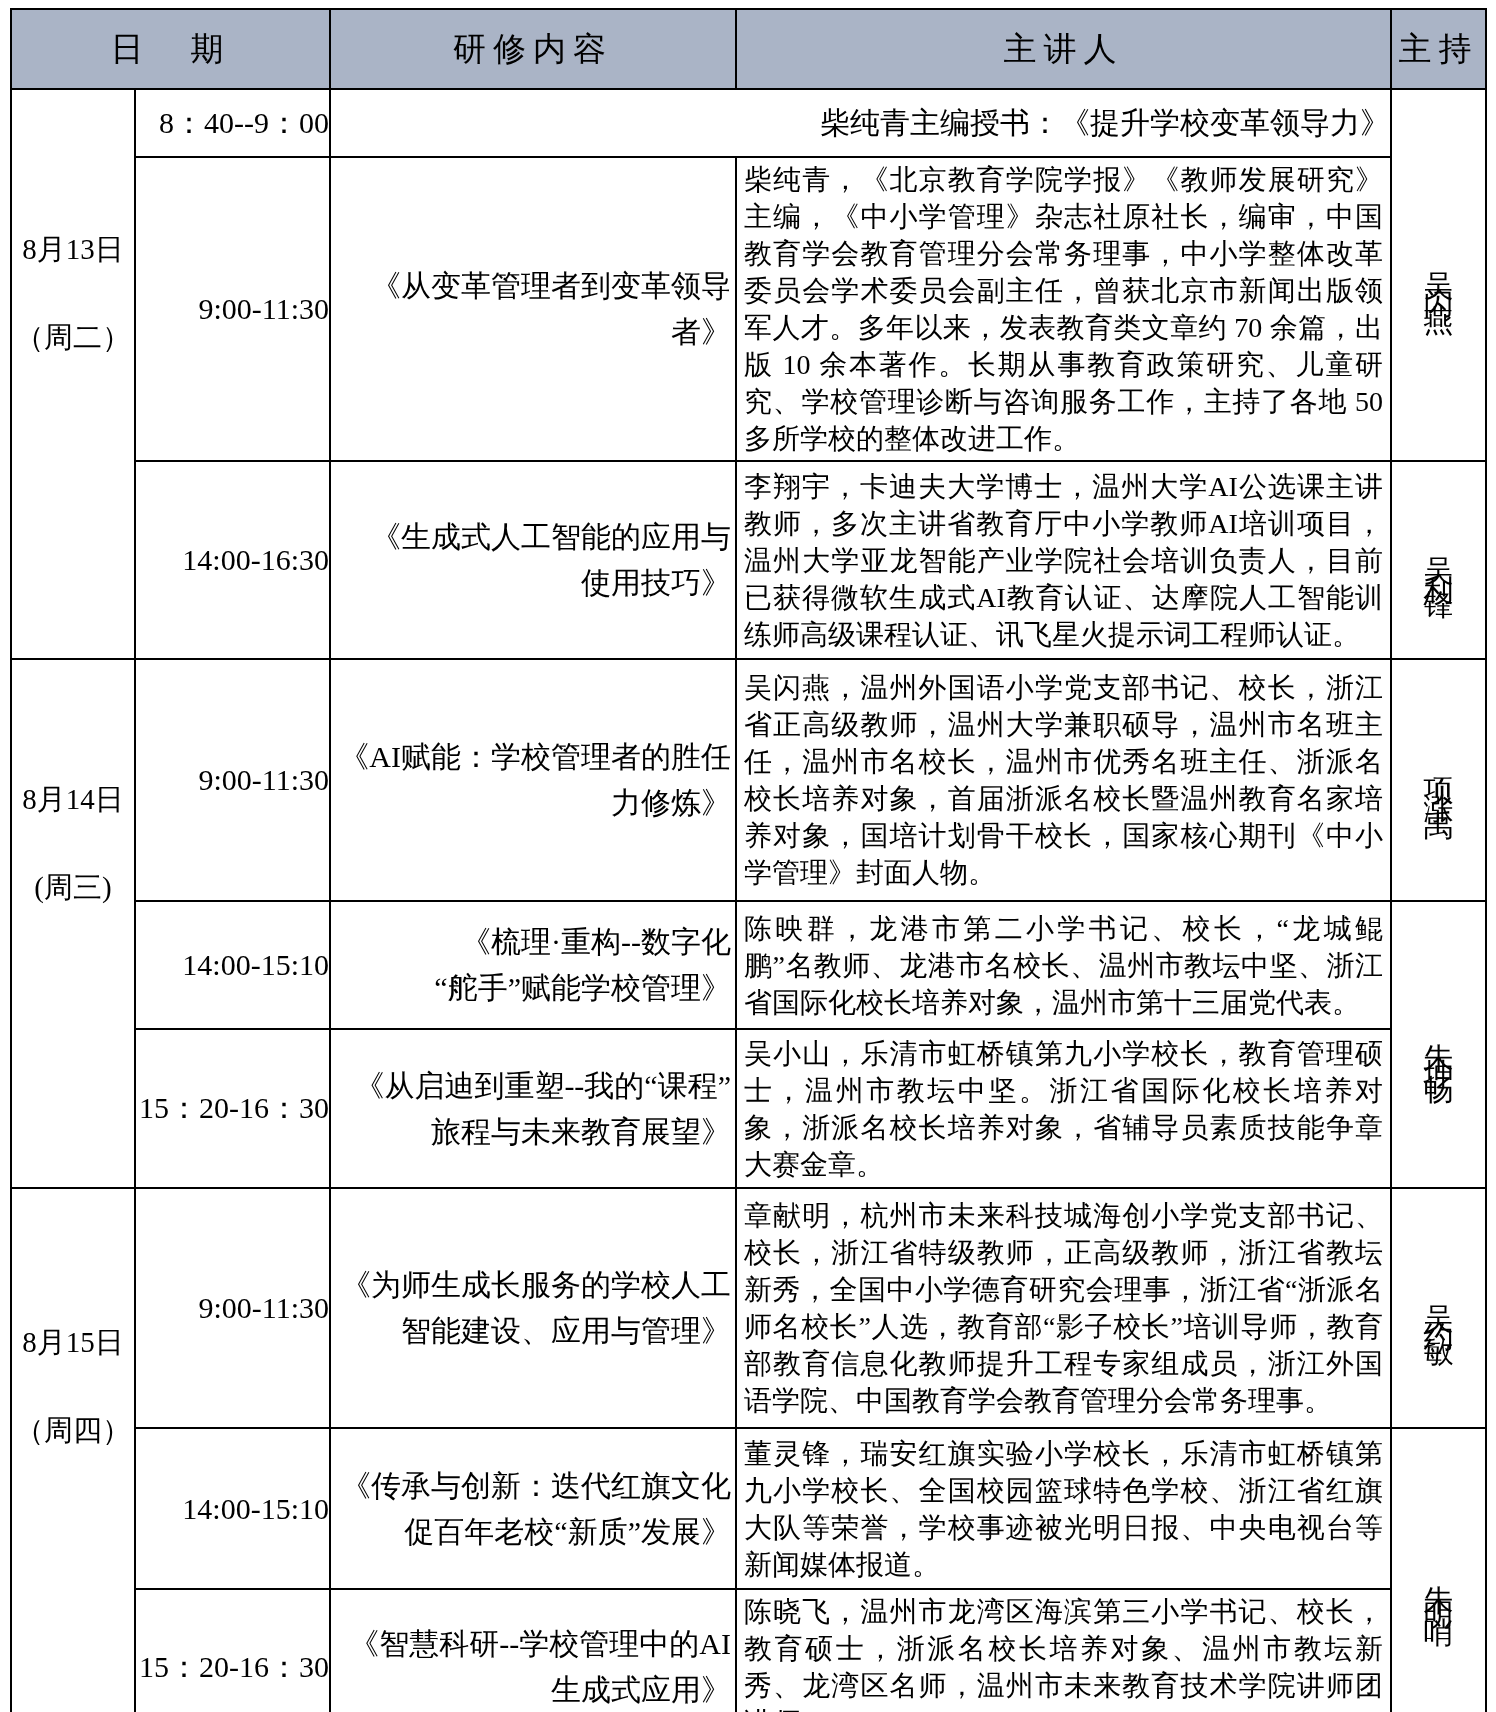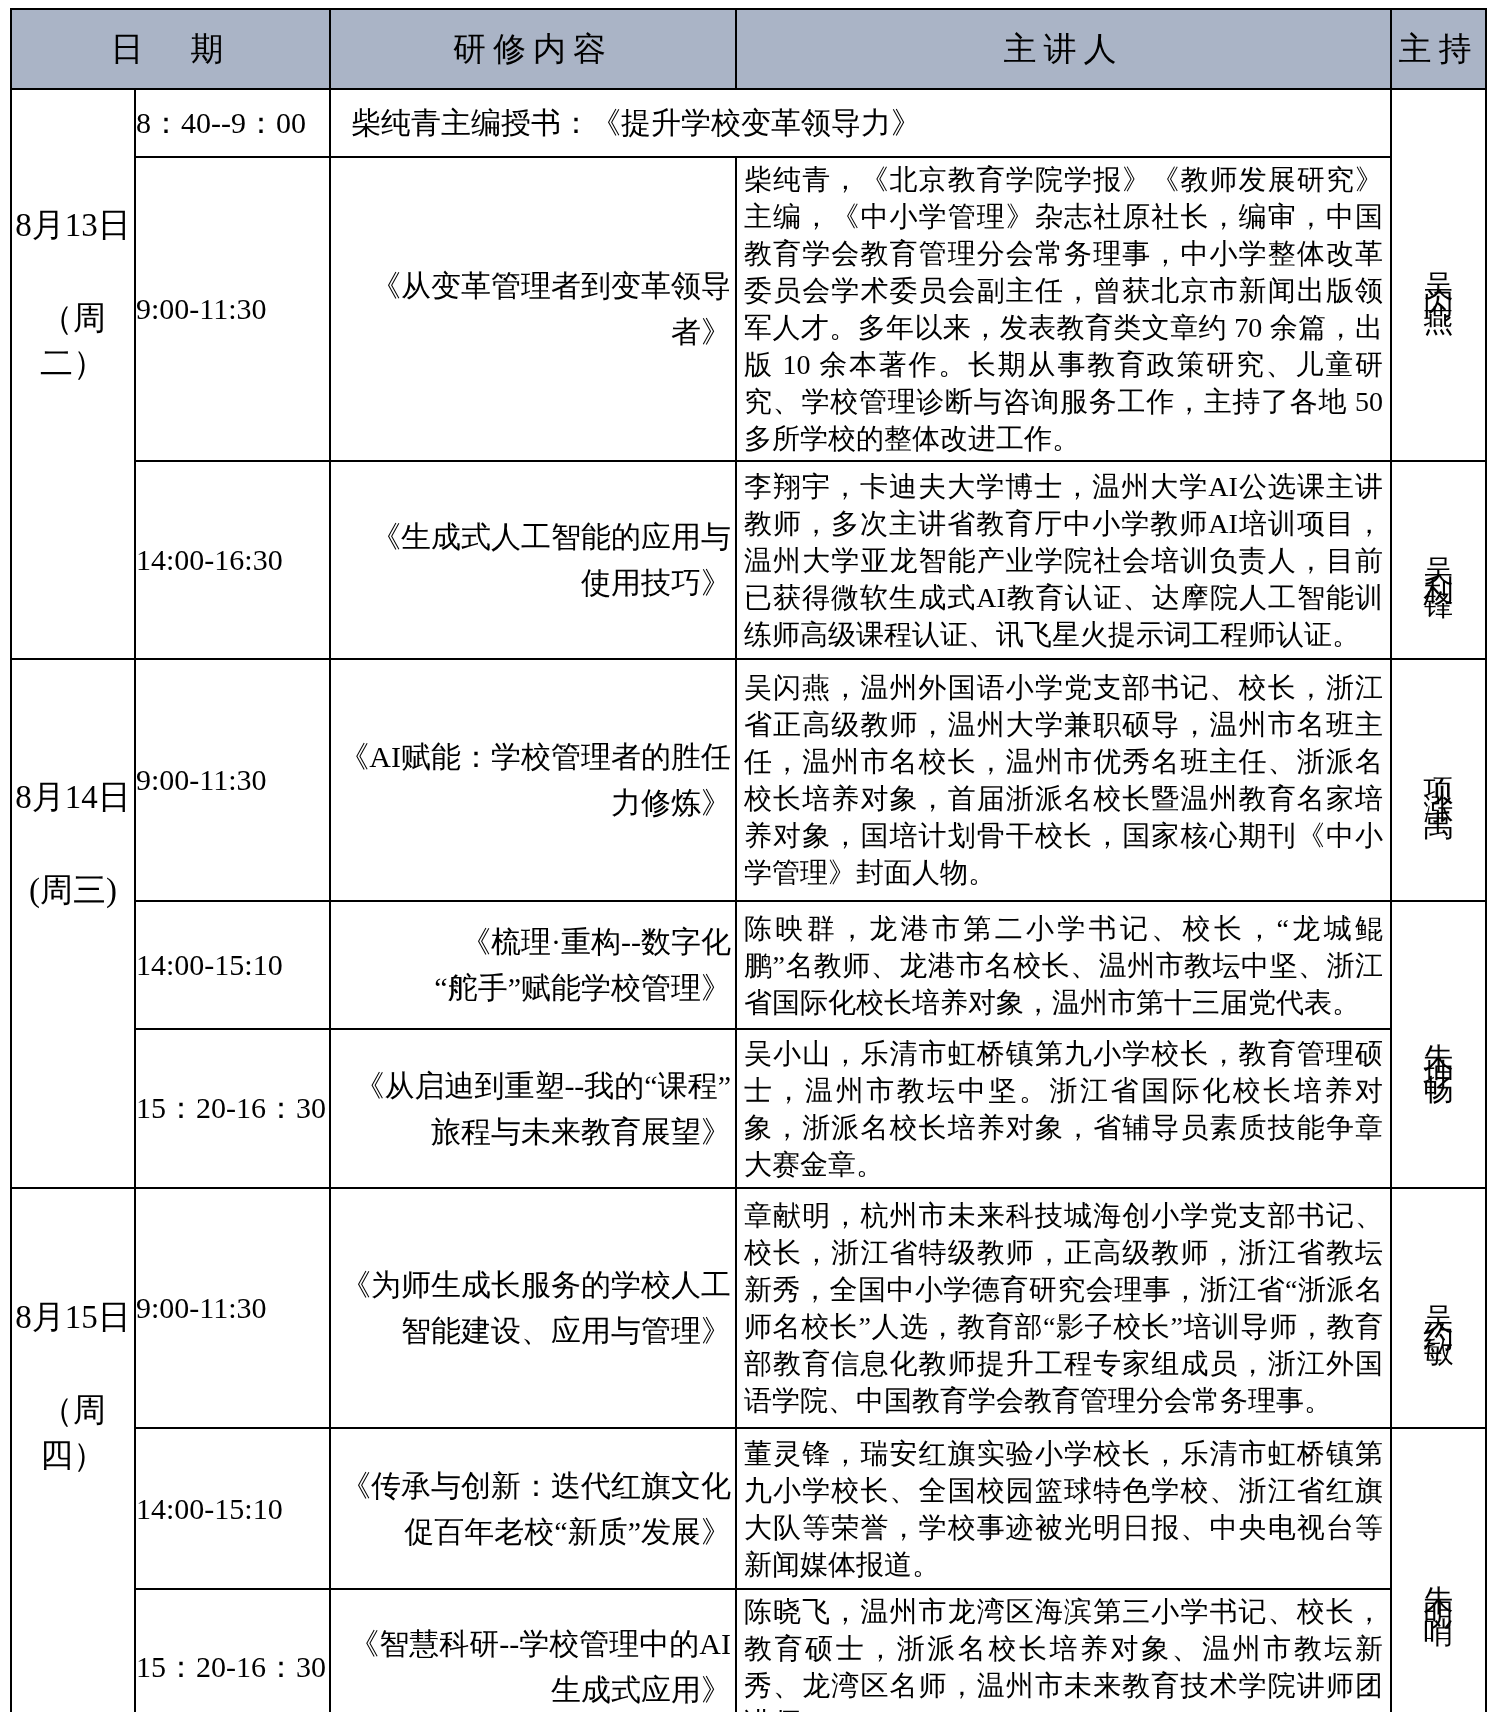--- a/index.html
+++ b/index.html
@@ -40,42 +40,42 @@
     background:#aab4c6;
     font-size:33px;
     font-weight:normal;
     letter-spacing:7px;
     text-align:center;
     vertical-align:middle;
   }
   td.date-cell{
     vertical-align:middle;
     text-align:center;
-    font-size:33px;
+    font-size:29px;
     padding-bottom:160px;
   }
   td.date-cell .weekday{margin-top:48px;text-align:center;}
   td.time-cell{
     vertical-align:middle;
-    text-align:left;
+    text-align:right;
     font-size:30px;
   }
   td.title-cell{
     vertical-align:middle;
     text-align:right;
     font-size:30px;
     line-height:46px;
     padding:2px 4px 2px 8px;
     white-space:pre-wrap;
   }
   td.merged-title{
     vertical-align:middle;
-    text-align:left;
-    font-size:30px;
-    padding-left:20px;
+    text-align:right;
+    font-size:30px;
+    padding-left:12px;
   }
   td.bio-cell{
     vertical-align:middle;
     text-align:justify;
     font-size:28px;
     line-height:37px;
     padding:3px 7px;
   }
   td.host-cell{
     vertical-align:middle;

